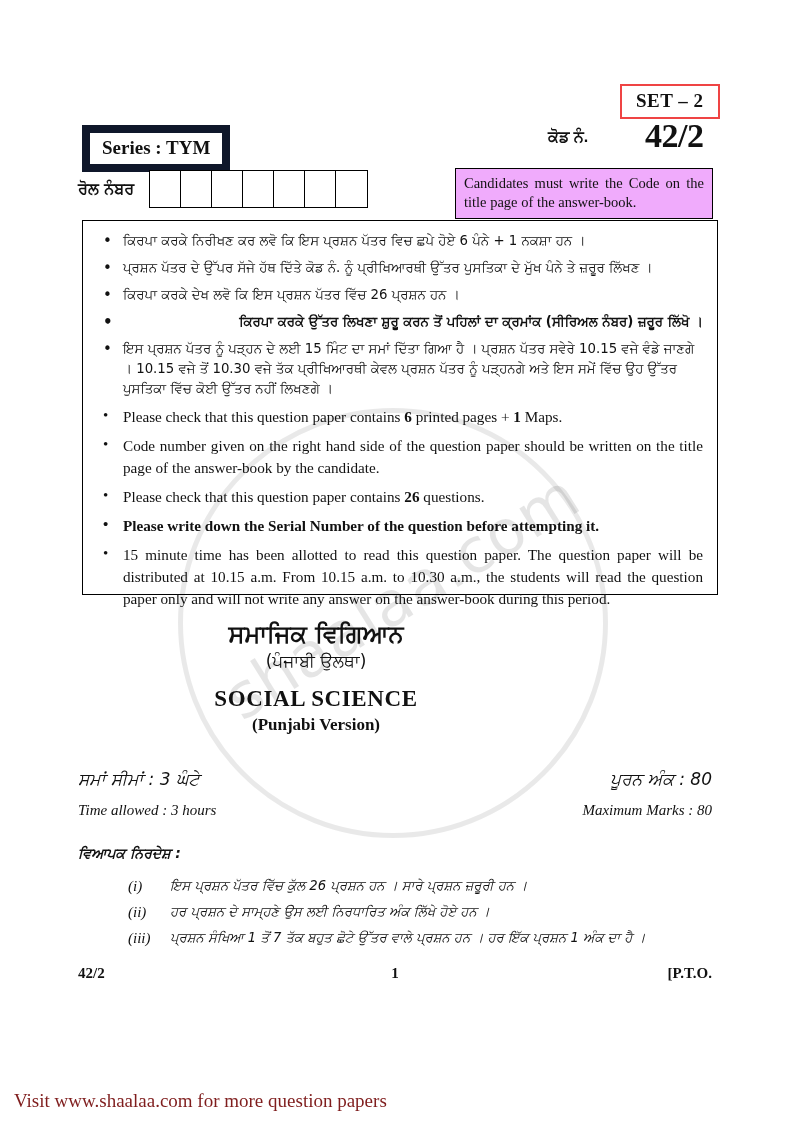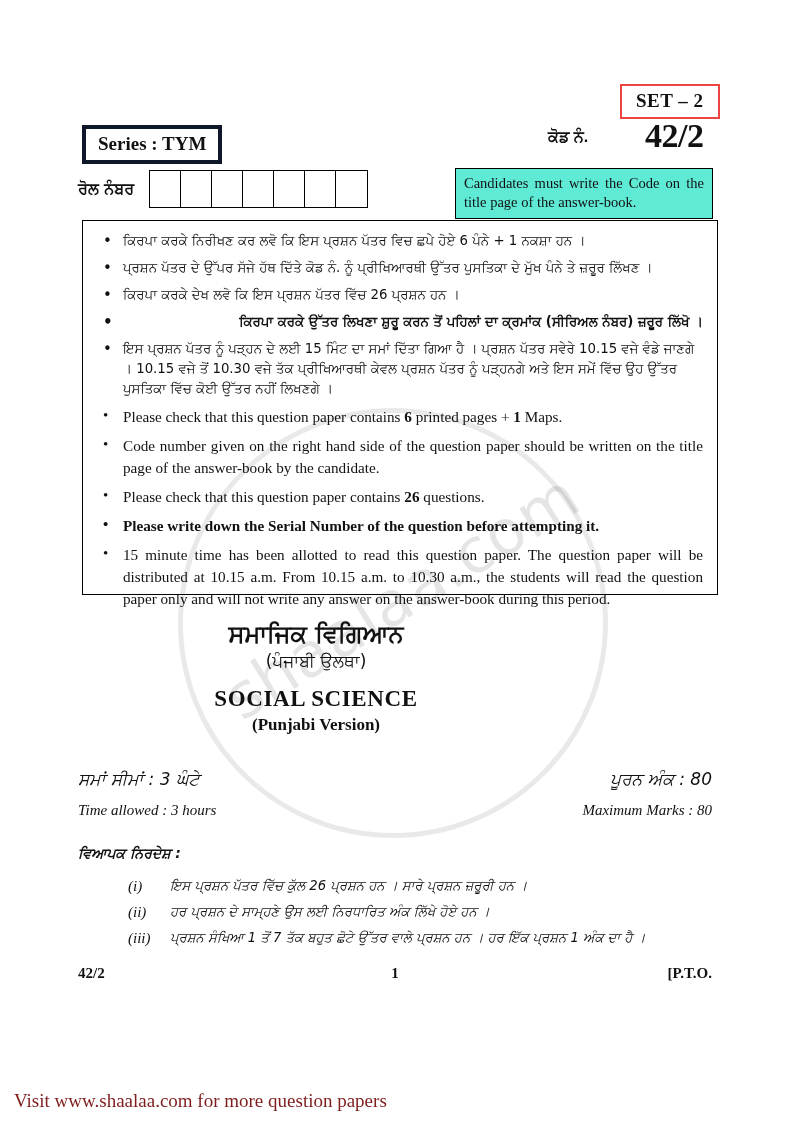--- a/index.html
+++ b/index.html
@@ -56,21 +56,21 @@
     padding: 4px 14px 5px 14px;
     font-weight: bold;
     font-size: 19px;
     letter-spacing: 0.5px;
     background: #fff;
   }
 
   #series-box {
     position: absolute;
     left: 82px; top: 125px;
-    border: 4px solid #0f172a;
+    border: 8px solid #0f172a;
     padding: 4px 12px 5px 12px;
     font-weight: bold;
     font-size: 19px;
     background: #fff;
   }
 
   #code-label {
     position: absolute;
     left: 548px; top: 128px;
     font-family: Liberation Sans, sans-serif;
@@ -107,21 +107,21 @@
 
   #candidates-box {
     position: absolute;
     left: 455px; top: 168px;
     width: 258px;
     border: 1.5px solid #000;
     padding: 5px 8px 6px 8px;
     font-size: 14.5px;
     line-height: 1.32;
     text-align: justify;
-    background: #5eead4;
+    background: #f0abfc;
   }
 
   
   #instruction-box {
     position: absolute;
     left: 82px; top: 220px;
     width: 636px;
     height: 375px;
     border: 1.5px solid #000;
     background: transparent;

